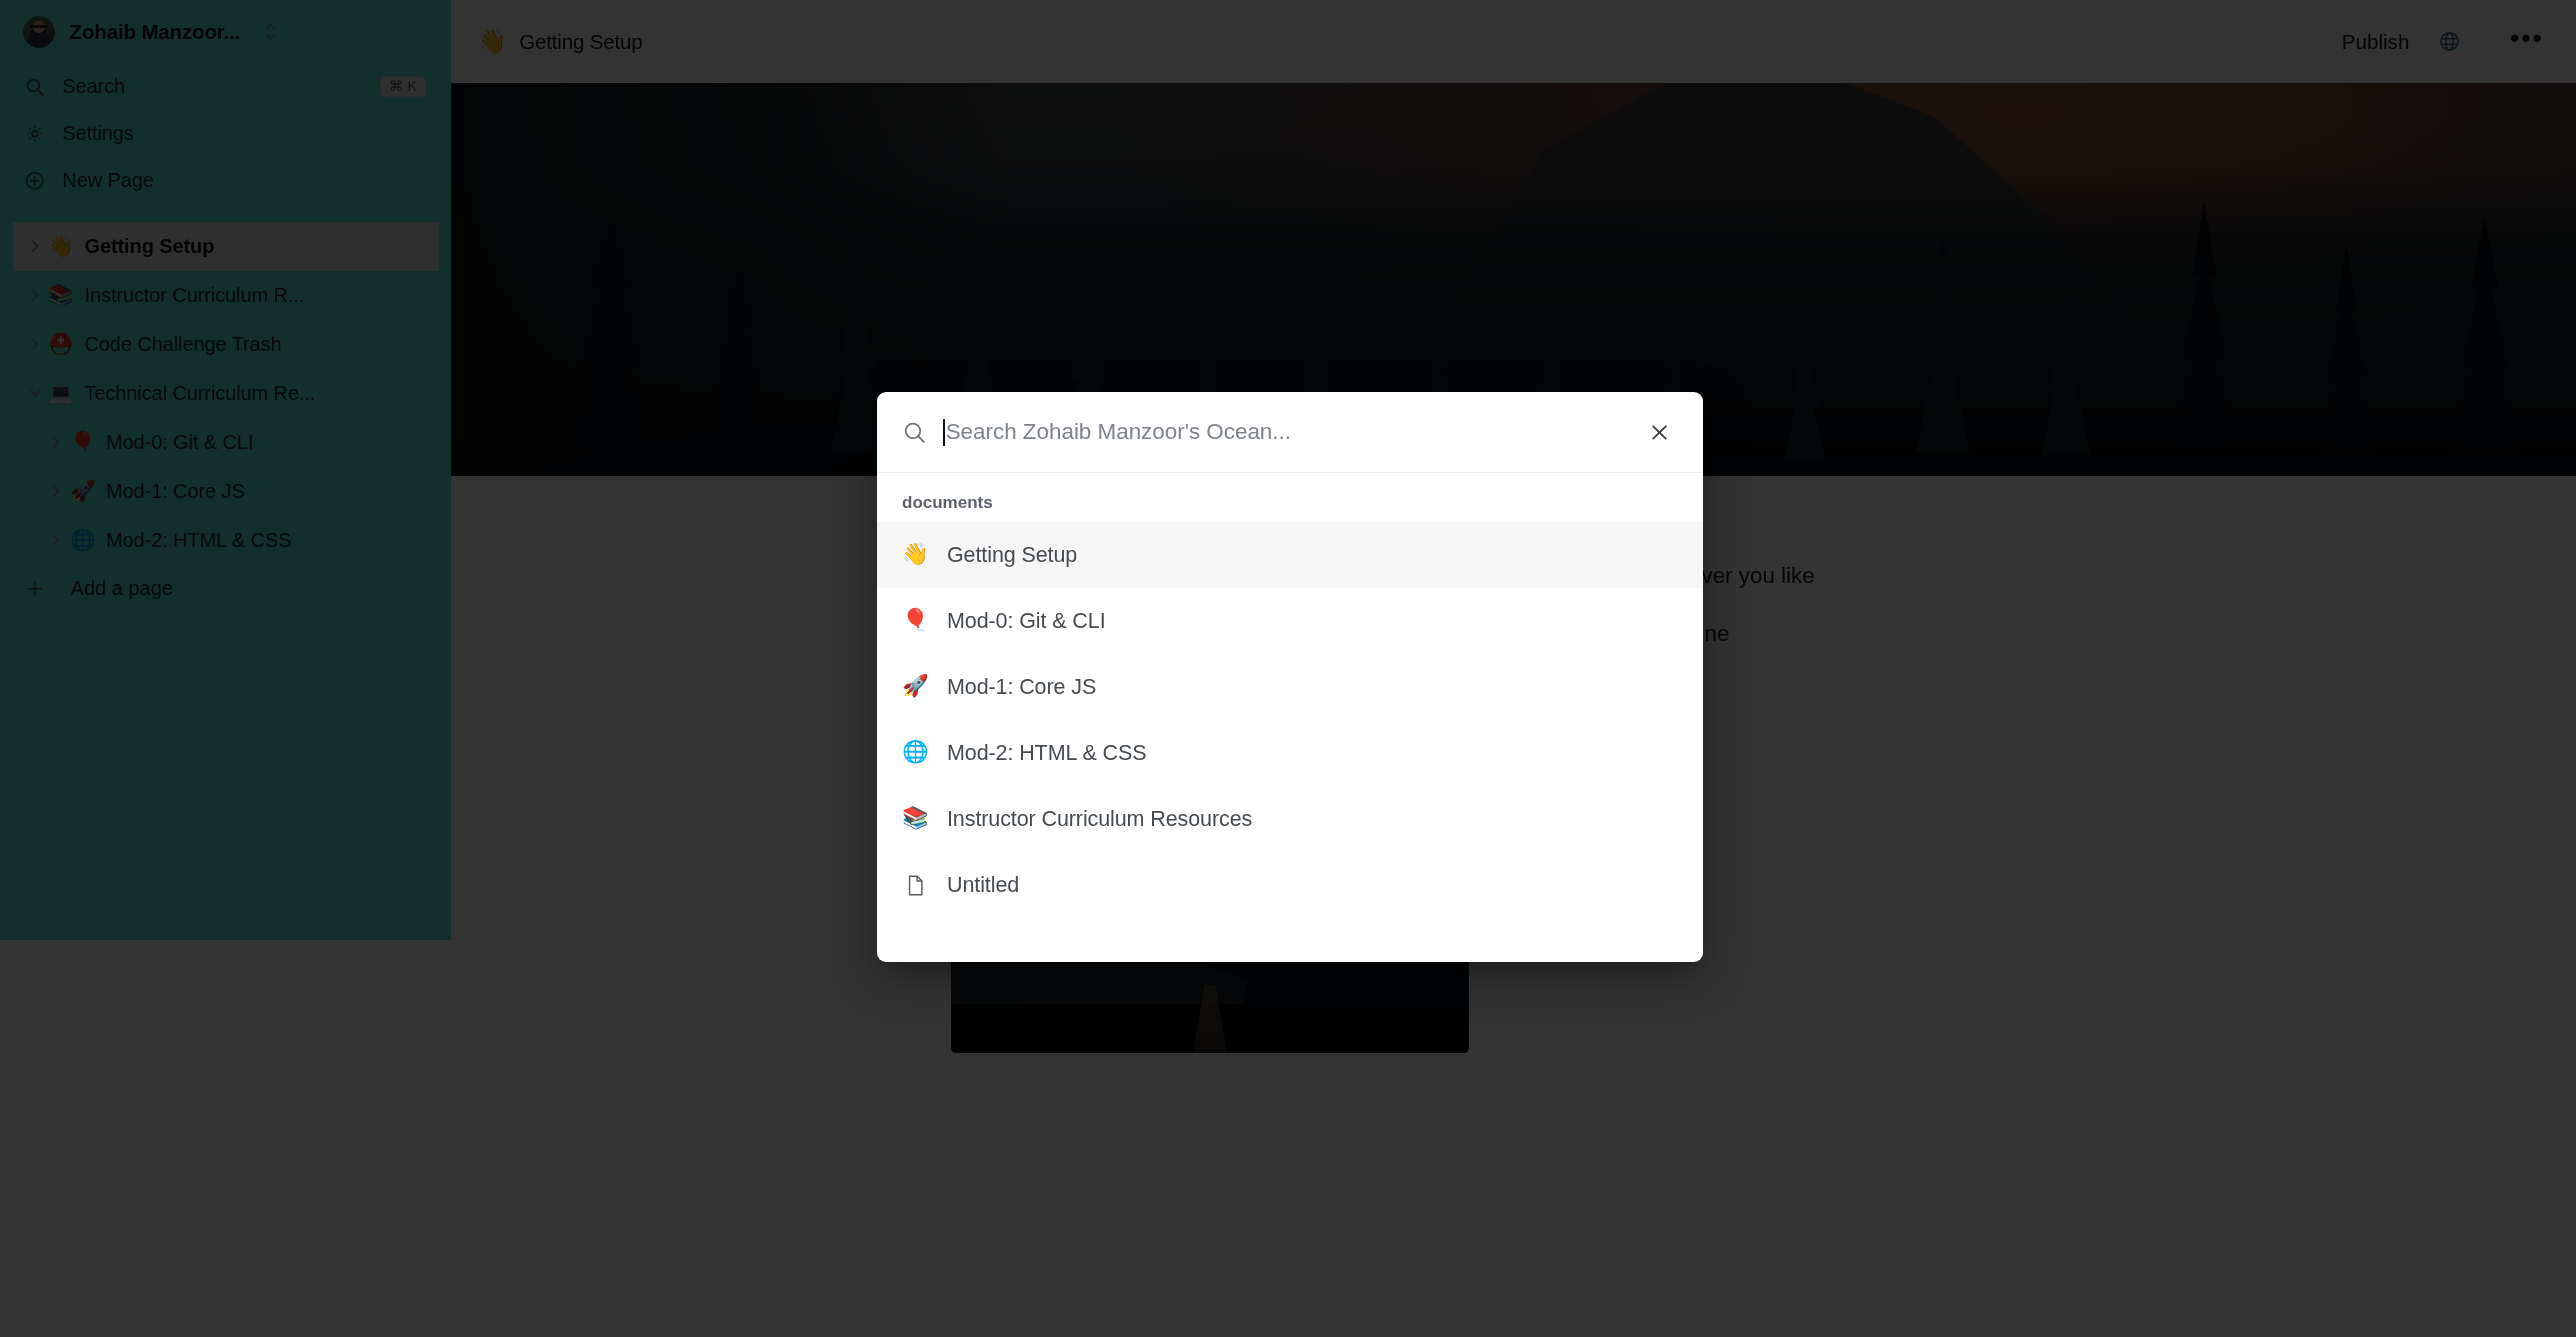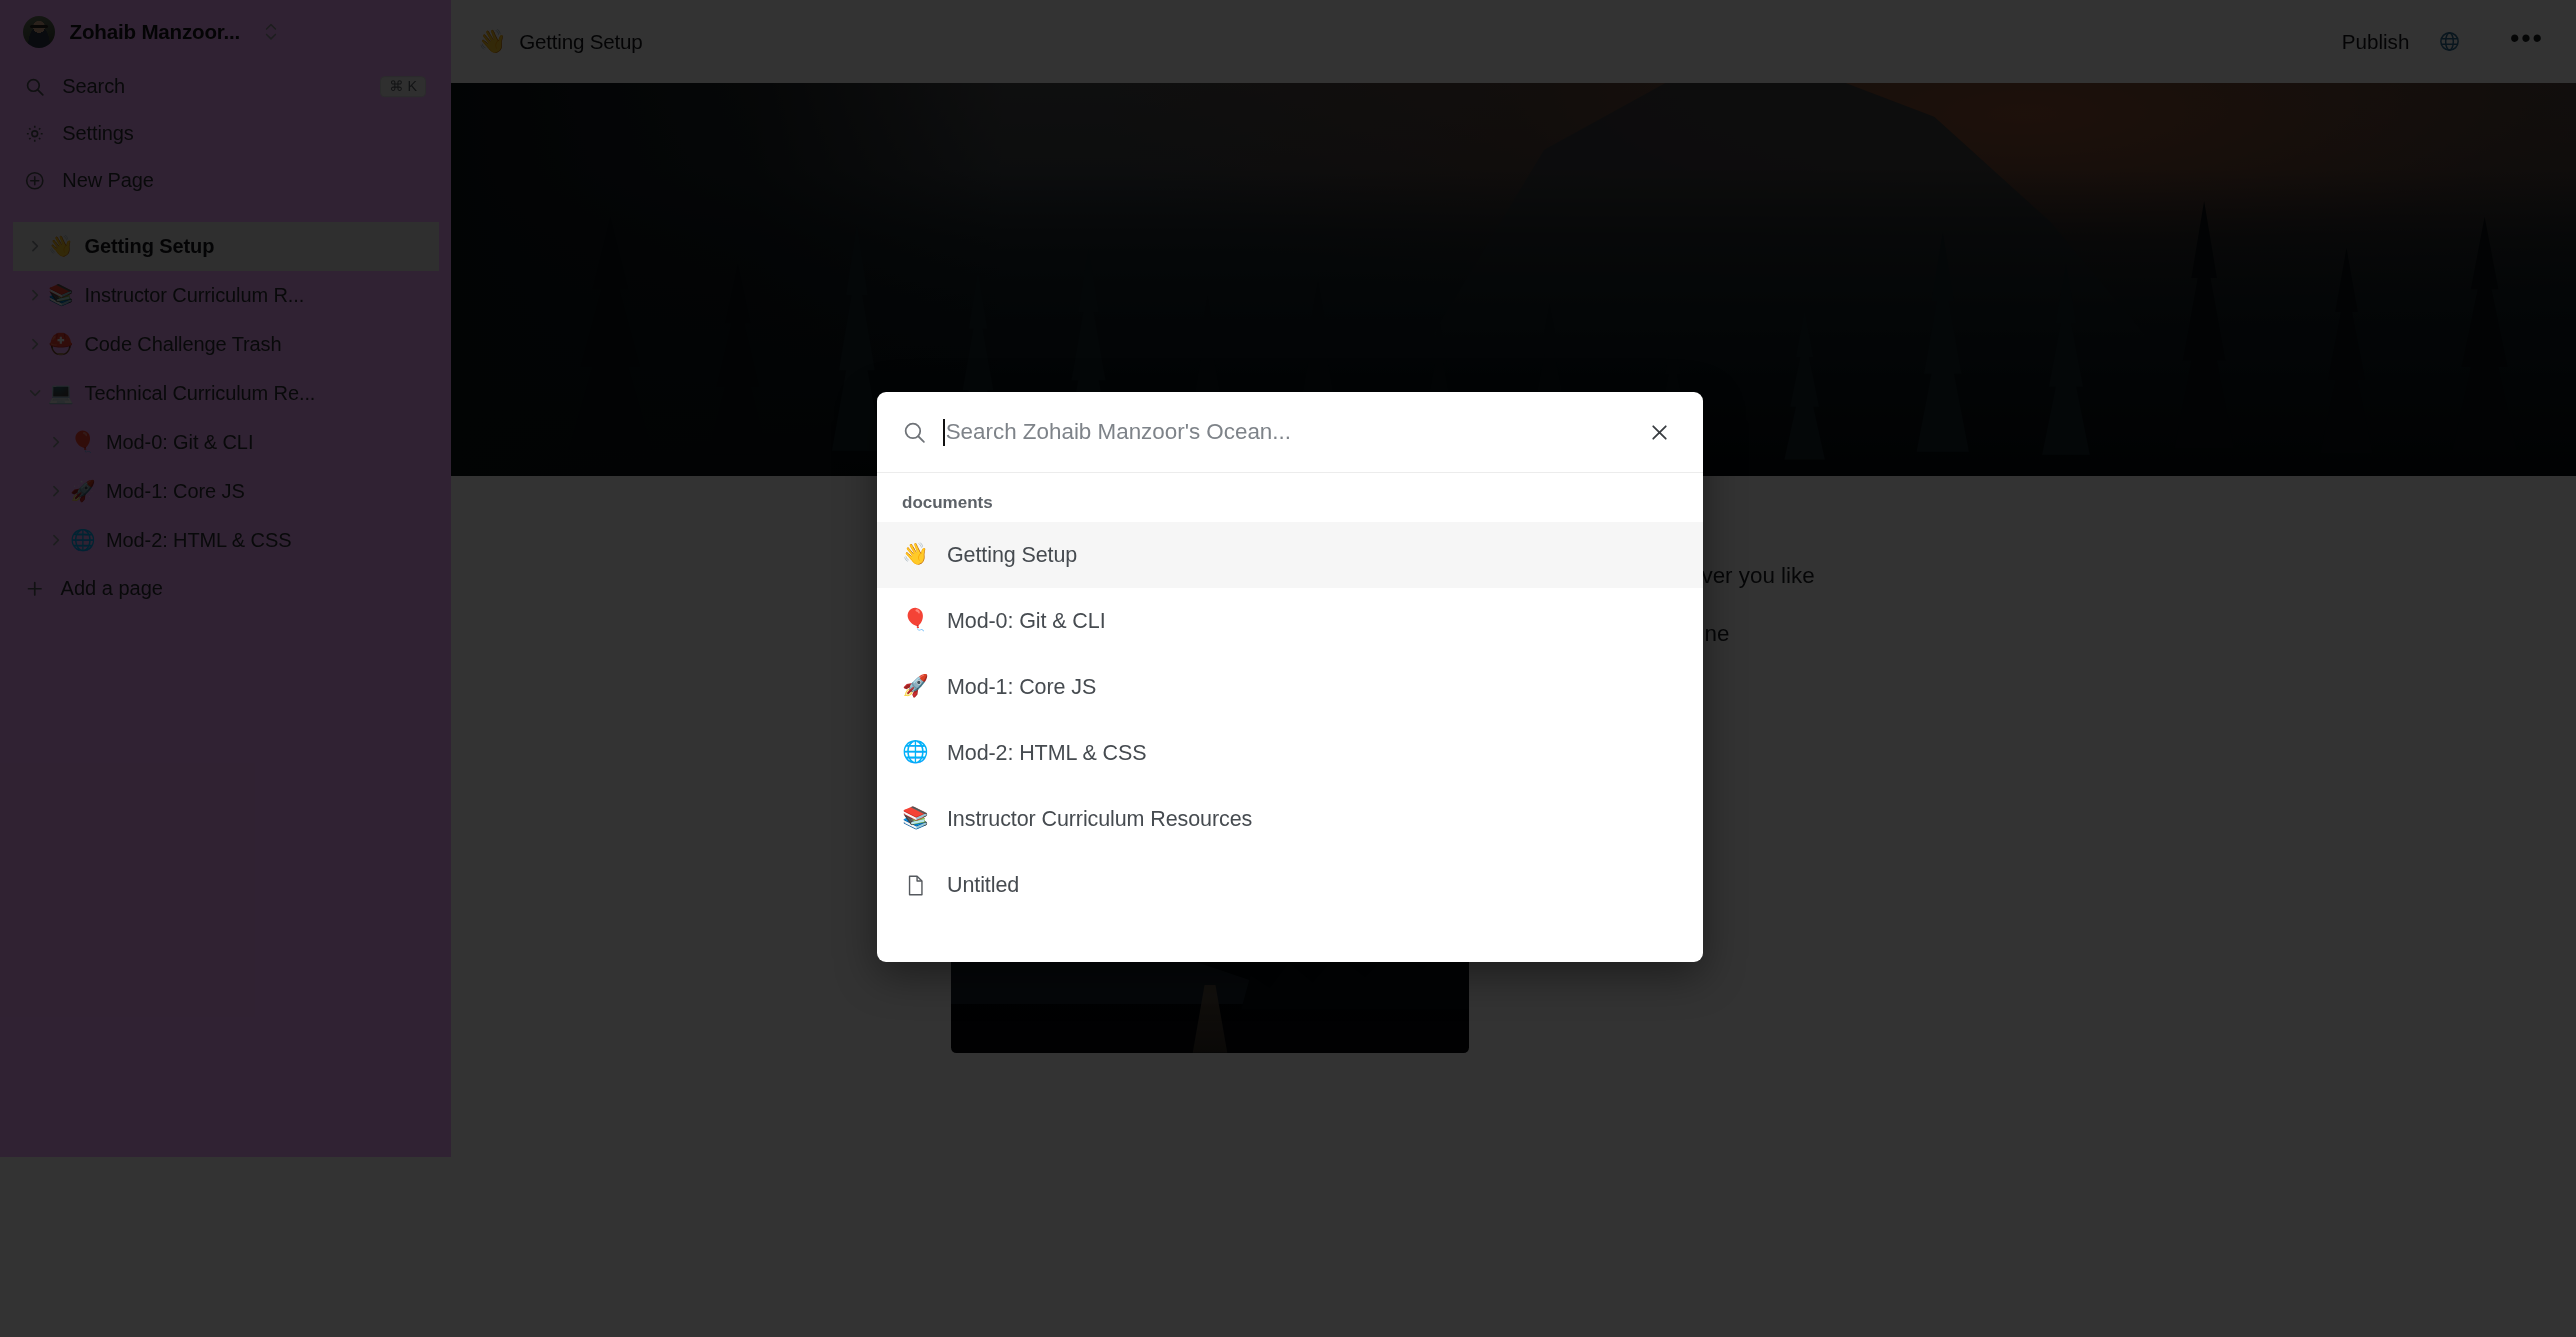--- a/index.html
+++ b/index.html
@@ -14,22 +14,22 @@
   
   #app {
     position: absolute; inset: 0;
     display: flex;
     background: #ffffff;
   }
 
   
   #sidebar {
     width: 451px; flex: 0 0 451px;
-    height: 1157px;
-    background: #f0abfc;
+    height: 940px;
+    background: #5eead4;
     position: relative;
     padding-top: 0;
   }
   #sidebar-inner { padding: 0 12.5px; }
 
   .user-row {
     display: flex; align-items: center;
     height: 63px;
     padding: 0 10.8px;
     gap: 14.3px;
@@ -87,21 +87,21 @@
   .tree-emoji { width: 36px; flex: 0 0 36px; font-size: 20.6px; line-height: 1;
                 display: flex; align-items: center; justify-content: flex-start; }
   .tree-label { font-size: 20px; color: #2b2f33; white-space: nowrap; letter-spacing: -0.1px; }
   .tree-row.active .tree-label { font-weight: 700; color: #14171a; }
 
   .flat-row {
     display: flex; align-items: center; gap: 14.3px;
     height: 47px; padding-left: 10.8px; cursor: pointer;
   }
   .flat-row .ico { width: 23px; flex:0 0 23px; display:flex; align-items:center; justify-content:center; color:#55595e; }
-  .flat-row .lbl { font-size: 20px; color: #2b2f33; }
+  .flat-row .lbl { font-size: 20px; color: #2b2f33; margin-left: 10px; }
 
   
   #main {
     flex: 1; height: 1337px; position: relative;
     background: #ffffff; overflow: hidden;
   }
 
   #topbar {
     height: 83px; display: flex; align-items: center;
     padding: 0 25px 0 27px; gap: 12.5px;

